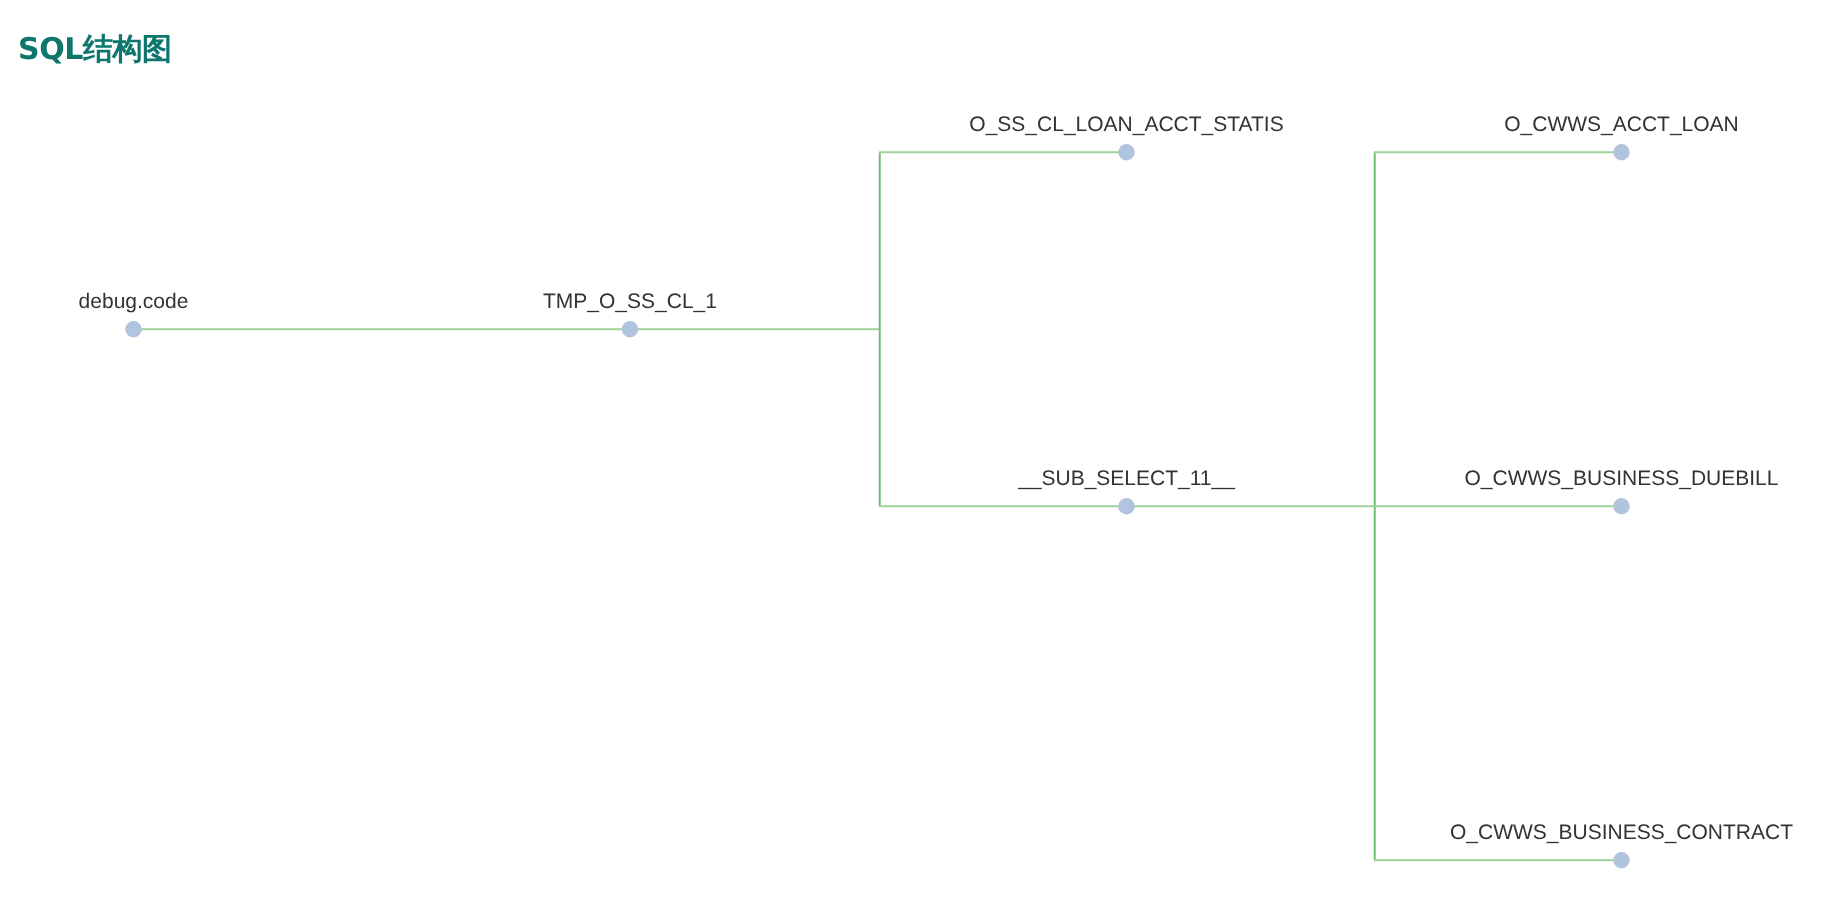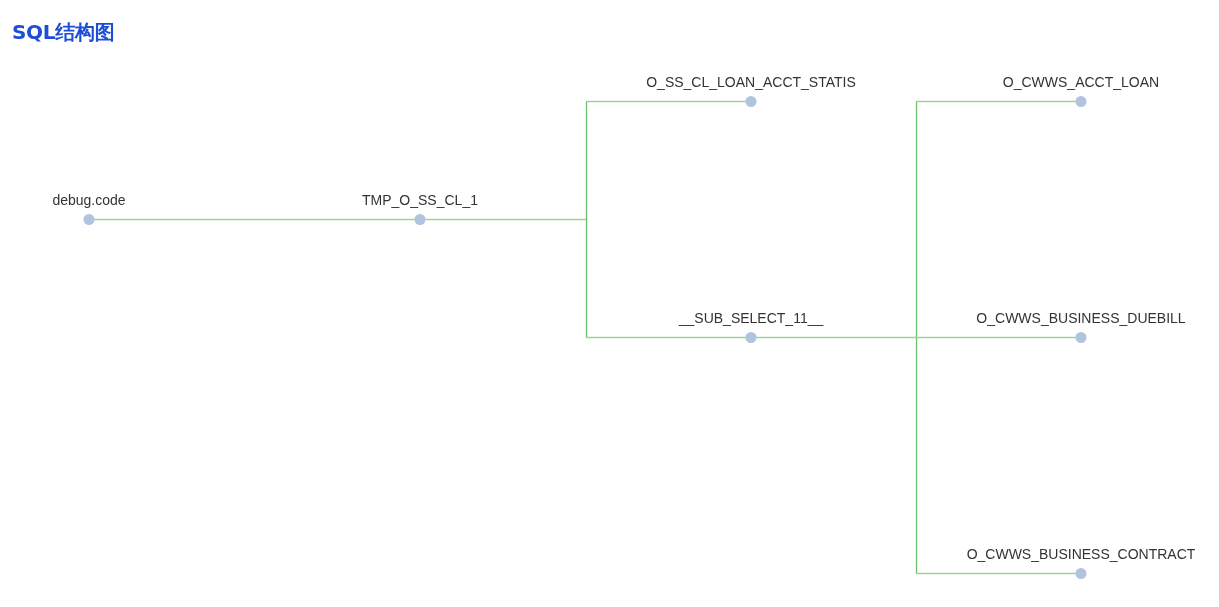--- a/index.html
+++ b/index.html
@@ -16,21 +16,21 @@
       width: 1219px;
       height: 607px;
     }
     .title {
       position: absolute;
       left: 12px;
       top: 19px;
       font-family: "DejaVu Sans", sans-serif;
       font-weight: bold;
       font-size: 20px;
-      color: #1d4ed8;
+      color: #0f766e;
       letter-spacing: -0.3px;
       margin: 0;
     }
     svg.tree {
       position: absolute;
       left: 0;
       top: 0;
     }
     .node-label {
       font-family: "Liberation Sans", sans-serif;

